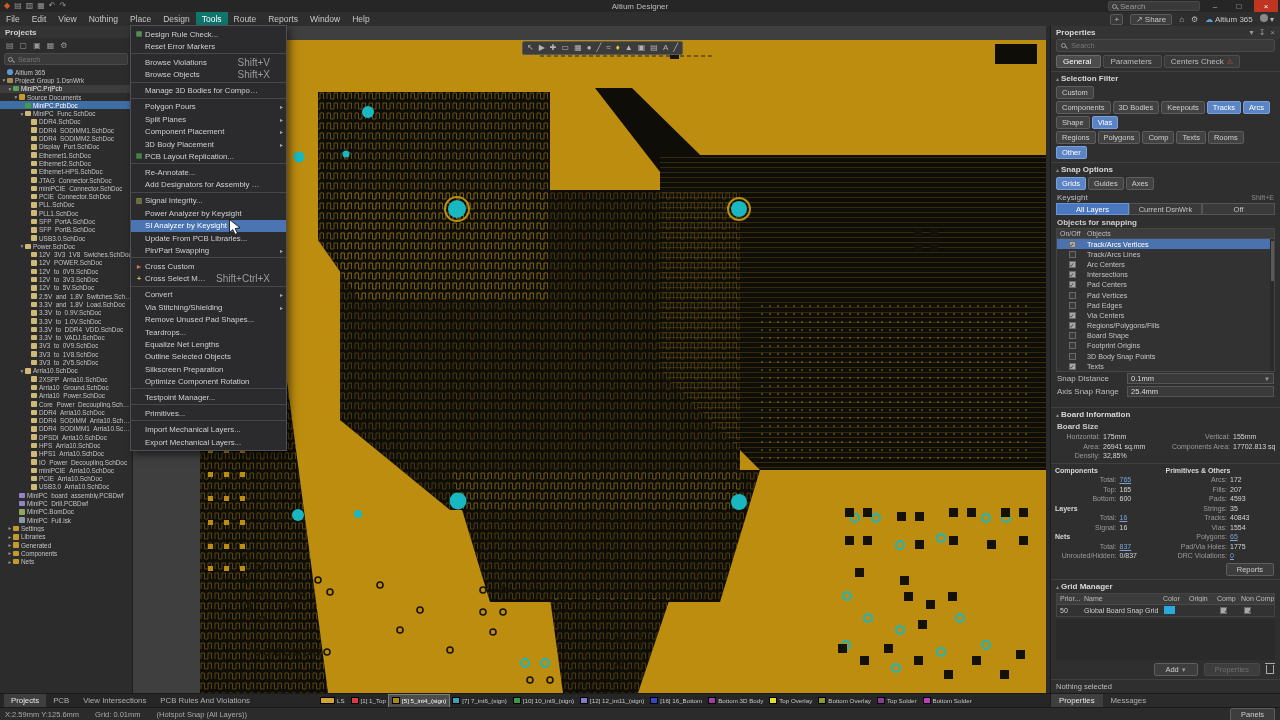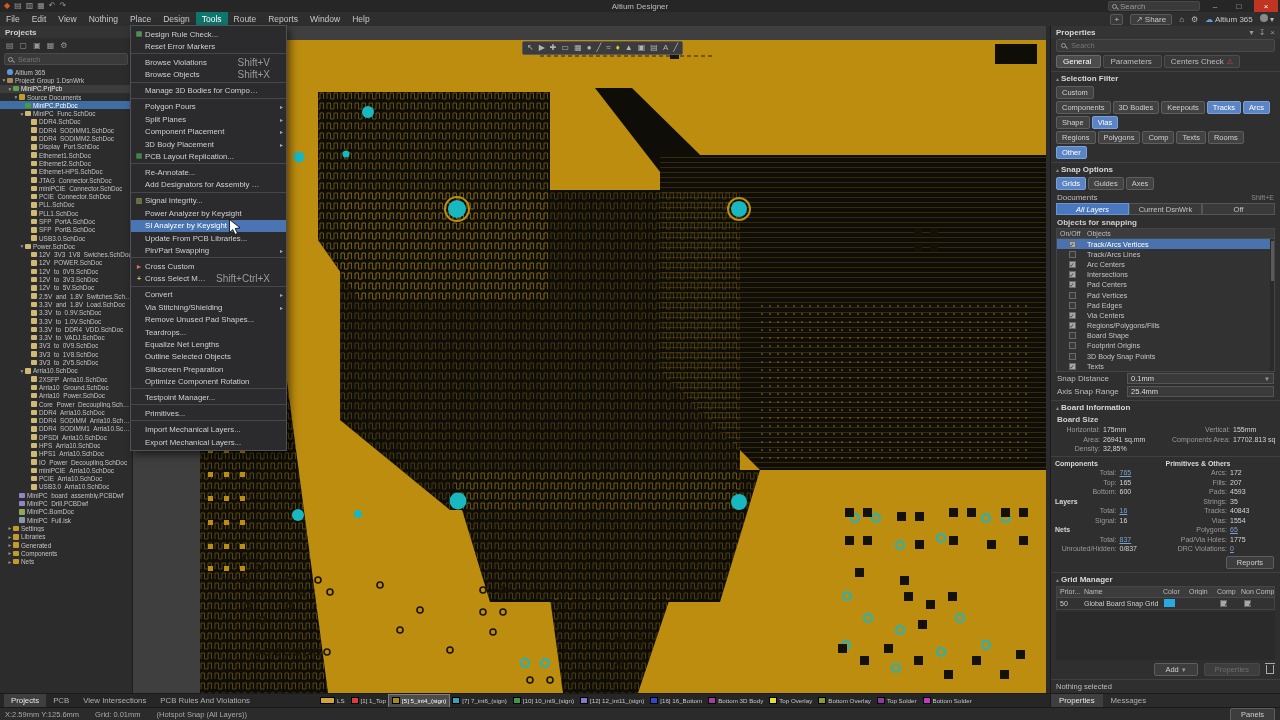--- a/index.html
+++ b/index.html
@@ -96,21 +96,21 @@
   .sec-h{display:flex;align-items:center;gap:2px;padding:2px 5px;border-top:1px solid #404040;
          color:#d8d8d8;font-weight:bold;flex:0 0 auto;}
   .sec-h .tri{color:#8a8a8a;font-size:6px;}
   .frow{display:flex;flex-wrap:wrap;padding:0 4px;flex:0 0 auto;}
   .fbtn{background:#424242;border:1px solid #5e5e5e;border-radius:2px;padding:1px 5px;margin:1px;color:#cfcfcf;font-size:7.5px;}
   .fbtn.f-active{background:#5b84c4;color:#fff;border-color:#7aa0dc;}
   .snapping-row{display:flex;align-items:center;padding:2px 6px 1px 6px;color:#bdbdbd;flex:0 0 auto;}
   .snapping-row .sc{margin-left:auto;color:#8a8a8a;font-size:7px;}
   .segbar{display:flex;margin:0 5px 2px 5px;flex:0 0 auto;}
   .seg{flex:1;text-align:center;background:#3a3a3a;border:1px solid #555;height:12px;line-height:11px;font-size:7.5px;}
-  .seg.f-active{background:#4a78c0;color:#fff;border-color:#6a94d4;font-style:italic;}
+  .seg.f-active{background:#4a78c0;color:#fff;border-color:#6a94d4;}
   .objs-label{padding:1px 6px;color:#cdcdcd;font-weight:bold;flex:0 0 auto;}
   .snap-table{margin:0 5px;border:1px solid #454545;background:#323232;flex:0 0 auto;position:relative;}
   .st-head{display:flex;background:#3c3c3c;border-bottom:1px solid #4a4a4a;height:10px;align-items:center;font-size:7px;color:#bdbdbd;}
   .st-head .c1{width:30px;padding-left:3px;}
   .snaprow{display:flex;align-items:center;height:10.2px;font-size:7.2px;}
   .snaprow.f-selected{background:#4a72ae;color:#fff;}
   .cbwrap{width:30px;display:flex;justify-content:center;}
   .cb{width:7px;height:7px;border:1px solid #6a6a6a;background:#3a3a3a;position:relative;font-size:6px;line-height:6px;text-align:center;color:transparent;}
   .snaprow.f-checked .cb{background:#a8a8a8;color:#222;}
   .snaprow.f-checked .cb::before{content:"✓";}
@@ -800,21 +800,21 @@
     <span class="tri">▴</span>
     <span>Snap Options</span>
   </div>
   <div class="frow">
 
   <span class="fbtn f-active">Grids</span>
       <span class="fbtn">Guides</span>
       <span class="fbtn">Axes</span>
     </div>
   <div class="snapping-row">
-    <span>Documents</span>
+    <span>Keysight</span>
     <span class="sc">Shift+E</span>
   </div>
   <div class="segbar">
 
   <span class="seg f-active">All Layers</span>
       <span class="seg">Current DsnWrk</span>
       <span class="seg">Off</span>
     </div>
   <div class="objs-label">Objects for snapping</div>
   <div class="snap-table">
@@ -912,21 +912,21 @@
       <span class="car">▼</span>
     </span>
   </div>
   <div class="fieldrow">
     <span class="fl">Axis Snap Range</span>
     <span class="fieldbox">
       <span>25.4mm</span>
     </span>
   </div>
 
-  <div class="sec-h" style="margin-top:2px;text-align:center;">
+  <div class="sec-h" style="margin-top:9px;text-align:center;">
     <span class="tri">▴</span>
     <span>Board Information</span>
   </div>
   <div class="bi-sub">Board Size</div>
   <div>
 
   <div class="bsrow">
         <span class="bsl">Horizontal:</span>
         <span class="bsv">175mm</span>
         <span class="bsl">Vertical:</span>

